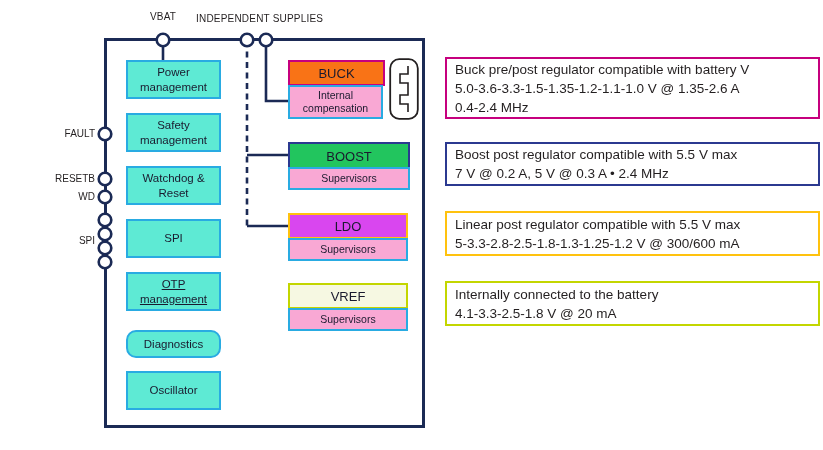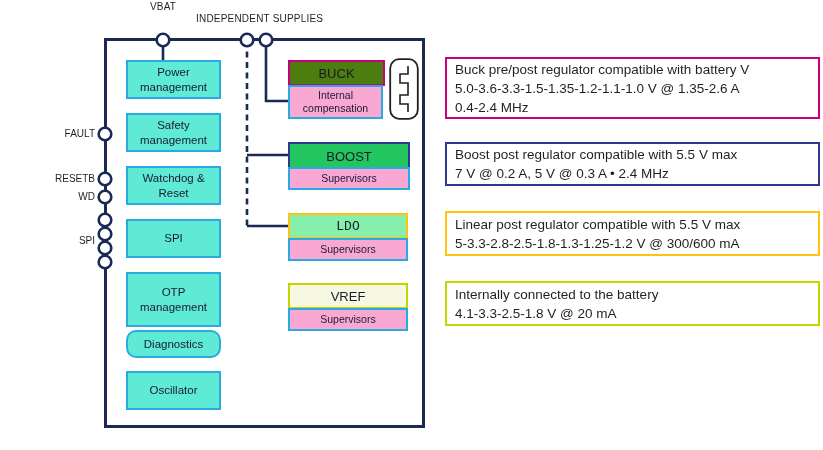--- a/index.html
+++ b/index.html
@@ -43,48 +43,48 @@
       <circle cx="105" cy="134" r="6.3"></circle>
       <circle cx="105" cy="179" r="6.3"></circle>
       <circle cx="105" cy="197" r="6.3"></circle>
       <circle cx="105" cy="220" r="6.3"></circle>
       <circle cx="105" cy="234" r="6.3"></circle>
       <circle cx="105" cy="248" r="6.3"></circle>
       <circle cx="105" cy="262" r="6.3"></circle>
     </g>
   </svg>
 
-  <div class="abs top-label" style="left:137px;top:1px;width:52px;text-align:center;">VBAT</div>
+  <div class="abs top-label" style="left:137px;top:11px;width:52px;text-align:center;">VBAT</div>
   <div class="abs top-label" style="left:196px;top:13px;">INDEPENDENT SUPPLIES</div>
 
   <div class="abs pin-label" style="left:40px;top:128px;width:55px;">FAULT</div>
   <div class="abs pin-label" style="left:30px;top:173px;width:65px;">RESETB</div>
   <div class="abs pin-label" style="left:55px;top:191px;width:40px;">WD</div>
   <div class="abs pin-label" style="left:55px;top:235px;width:40px;">SPI</div>
 
   <div class="abs core-block" style="top:60px;height:39px;">Power management</div>
   <div class="abs core-block" style="top:113px;height:39px;">Safety management</div>
   <div class="abs core-block" style="top:166px;height:39px;">Watchdog &amp; Reset</div>
   <div class="abs core-block" style="top:219px;height:39px;">SPI</div>
-  <div class="abs core-block" style="top:272px;height:55px;">OTP management</div>
+  <div class="abs core-block" style="top:272px;height:39px;text-decoration:underline;">OTP management</div>
   <div class="abs core-block" style="top:330px;height:28px;border-radius:10px;">Diagnostics</div>
   <div class="abs core-block" style="top:371px;height:39px;">Oscillator</div>
 
-  <div class="abs reg-header" style="top: 60px; height: 26px; width: 97px; border-color: rgb(198, 0, 126); background: #4d7c0f;">BUCK</div>
+  <div class="abs reg-header" style="top: 60px; height: 26px; width: 97px; border-color: rgb(198, 0, 126); background: #f97316;">BUCK</div>
   <div class="abs reg-sub" style="top:85px;height:34px;width:95px;">Internal compensation</div>
 
   <svg class="abs" style="left:389px;top:58px;" width="30" height="62" viewBox="0 0 30 62">
     <rect x="1.2" y="1.2" width="27.6" height="59.6" rx="9" fill="#ffffff" stroke="#231f20" stroke-width="1.8"></rect>
     <path d="M19,8 V16 H11 V25 H19 V37 H11 V46 H19 V54" fill="none" stroke="#231f20" stroke-width="1.6"></path>
   </svg>
 
   <div class="abs reg-header" style="top: 142px; height: 29px; width: 122px; border-color: rgb(43, 57, 144); background: #22c55e;">BOOST</div>
   <div class="abs reg-sub" style="top:167px;height:23px;width:122px;">Supervisors</div>
 
-  <div class="abs reg-header" style="top: 213px; height: 26px; width: 120px; border-color: rgb(255, 194, 14); background: #86efac; font-family: Liberation Mono, monospace;">LDO</div>
+  <div class="abs reg-header" style="top: 213px; height: 26px; width: 120px; border-color: rgb(255, 194, 14); background: #d946ef;">LDO</div>
   <div class="abs reg-sub" style="top:238px;height:23px;width:120px;">Supervisors</div>
 
   <div class="abs reg-header" style="top: 283px; height: 26px; width: 120px; border-color: rgb(195, 214, 0); background: rgb(246, 248, 226);">VREF</div>
   <div class="abs reg-sub" style="top:308px;height:23px;width:120px;">Supervisors</div>
 
   <div class="abs desc-box" style="top: 57px; height: 62px; border-color: rgb(198, 0, 126);">
     <div class="desc-line">Buck pre/post regulator compatible with battery V</div>
     <div class="desc-line">5.0-3.6-3.3-1.5-1.35-1.2-1.1-1.0 V @ 1.35-2.6 A</div>
     <div class="desc-line">0.4-2.4 MHz</div>
   </div>

